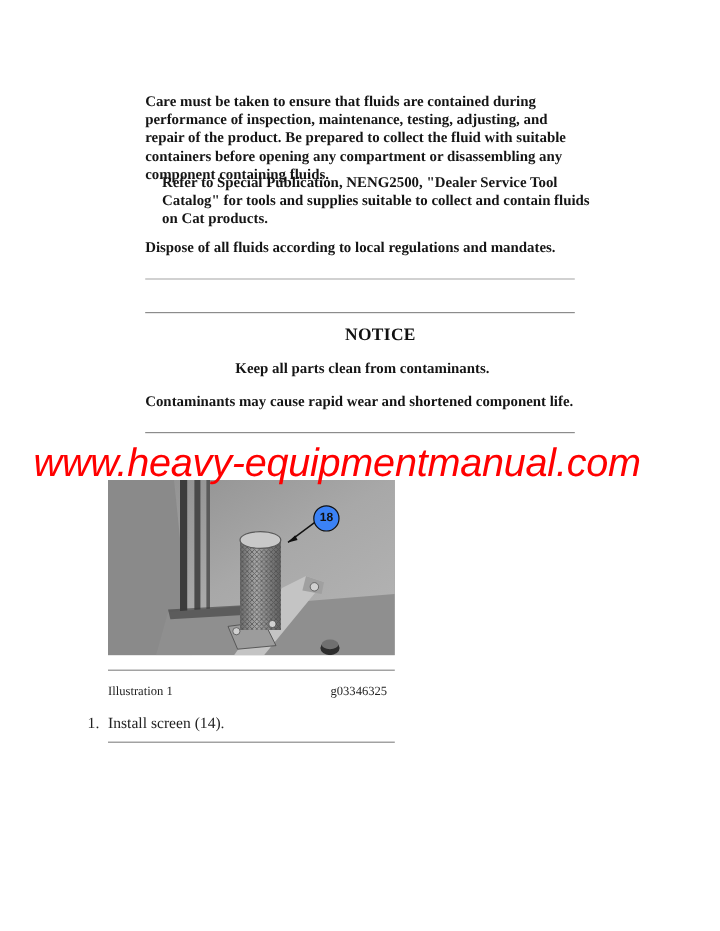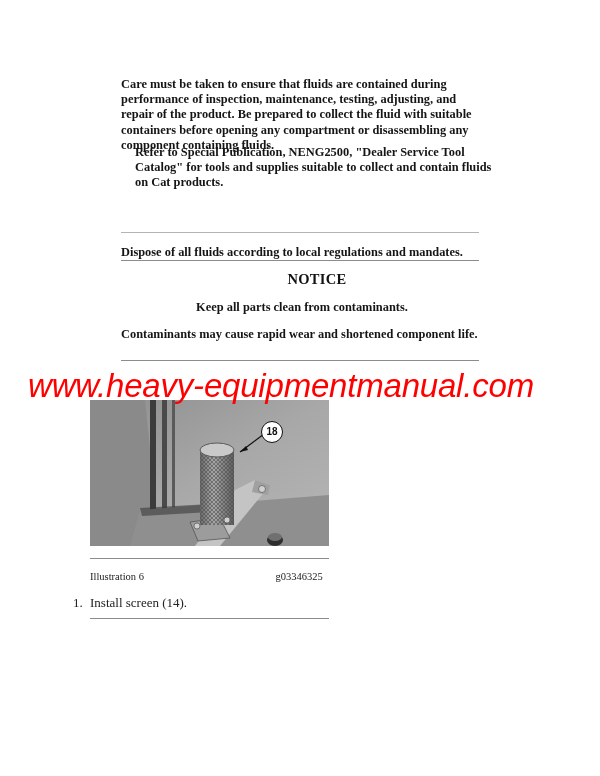--- a/index.html
+++ b/index.html
@@ -16,21 +16,21 @@
     .caption { font-size: 10.5px; color: #222; }
     .step { font-size: 13px; color: #222; }
   </style>
 </head>
 <body>
 
 <div class="abs bold-para" style="left:121px; top:66px; width:362px;margin-top:11px;">Care must be taken to ensure that fluids are contained during performance of inspection, maintenance, testing, adjusting, and repair of the product. Be prepared to collect the fluid with suitable containers before opening any compartment or disassembling any component containing fluids.</div>
 
 <div class="abs bold-para" style="left:135px; top:145px; width:362px;">Refer to Special Publication, NENG2500, "Dealer Service Tool Catalog" for tools and supplies suitable to collect and contain fluids on Cat products.</div>
 
-<div class="abs bold-para" style="left:121px; top:199px; width:362px;margin-top:46px;">Dispose of all fluids according to local regulations and mandates.</div>
+<div class="abs bold-para" style="left:121px; top:199px; width:362px;">Dispose of all fluids according to local regulations and mandates.</div>
 
 <div class="rule" style="left:121px; top:232px; width:358px;"></div>
 <div class="rule dark" style="left:121px; top:260px; width:358px;"></div>
 
 <div class="abs notice-title" style="left:138px; top:271px; width:358px;">NOTICE</div>
 <div class="abs bold-para" style="left:121px; top:300px; width:362px;text-align:center;">Keep all parts clean from contaminants.</div>
 <div class="abs bold-para" style="left:121px; top:327px; width:362px;">Contaminants may cause rapid wear and shortened component life.</div>
 <div class="rule dark" style="left:121px; top:360px; width:358px;"></div>
 
 <div class="photo" style="left:90px; top:400px; width:239px; height:146px;">
@@ -75,26 +75,26 @@
     <circle cx="137" cy="120" r="3" fill="#d0d0d0" stroke="#444" stroke-width="0.6"></circle>
     <circle cx="172" cy="89" r="3.5" fill="#d0d0d0" stroke="#444" stroke-width="0.6"></circle>
 
     <ellipse cx="185" cy="140" rx="8" ry="6" fill="#2d2d2d"></ellipse>
     <ellipse cx="185" cy="137" rx="7" ry="4" fill="#707070"></ellipse>
 
     <line x1="150" y1="52" x2="174" y2="34" stroke="#111" stroke-width="1.2"></line>
     <polygon points="150,52 156,46 158,50" fill="#111"></polygon>
   </svg>
   
-  <div class="abs" style="left:171px; top:21px; width:22px; height:22px; border:1.6px solid #111; border-radius:50%; background:#ffffff; box-sizing:border-box; text-align:center; font-family:'Liberation Sans','DejaVu Sans',sans-serif; font-weight:bold; font-size:10px; line-height:19px; color:#111;">18</div>
+  <div class="abs" style="left:171px; top:21px; width:22px; height:22px; border:1.6px solid #111; border-radius:50%; background:#3b82f6; box-sizing:border-box; text-align:center; font-family:'Liberation Sans','DejaVu Sans',sans-serif; font-weight:bold; font-size:10px; line-height:19px; color:#111;">18</div>
 </div>
 
 <div class="abs watermark" style="left:28px; top:368px;font-style:italic;">www.heavy-equipmentmanual.com</div>
 
 <div class="rule dark" style="left:90px; top:558px; width:239px;"></div>
-<div class="abs caption" style="left:90px; top:571px;">Illustration 6</div>
+<div class="abs caption" style="left:90px; top:571px;">Illustration 1</div>
 <div class="abs caption" style="left:269px; top:571px; width:60px; text-align:center;">g03346325</div>
 
 <div class="abs step" style="left:73px; top:595px;">
   <span>1.</span>
   <span style="margin-left:4px;margin-top:36px;">Install screen (14).</span>
 </div>
 <div class="rule dark" style="left:90px; top:618px; width:239px;"></div>
 
 </body></html>

